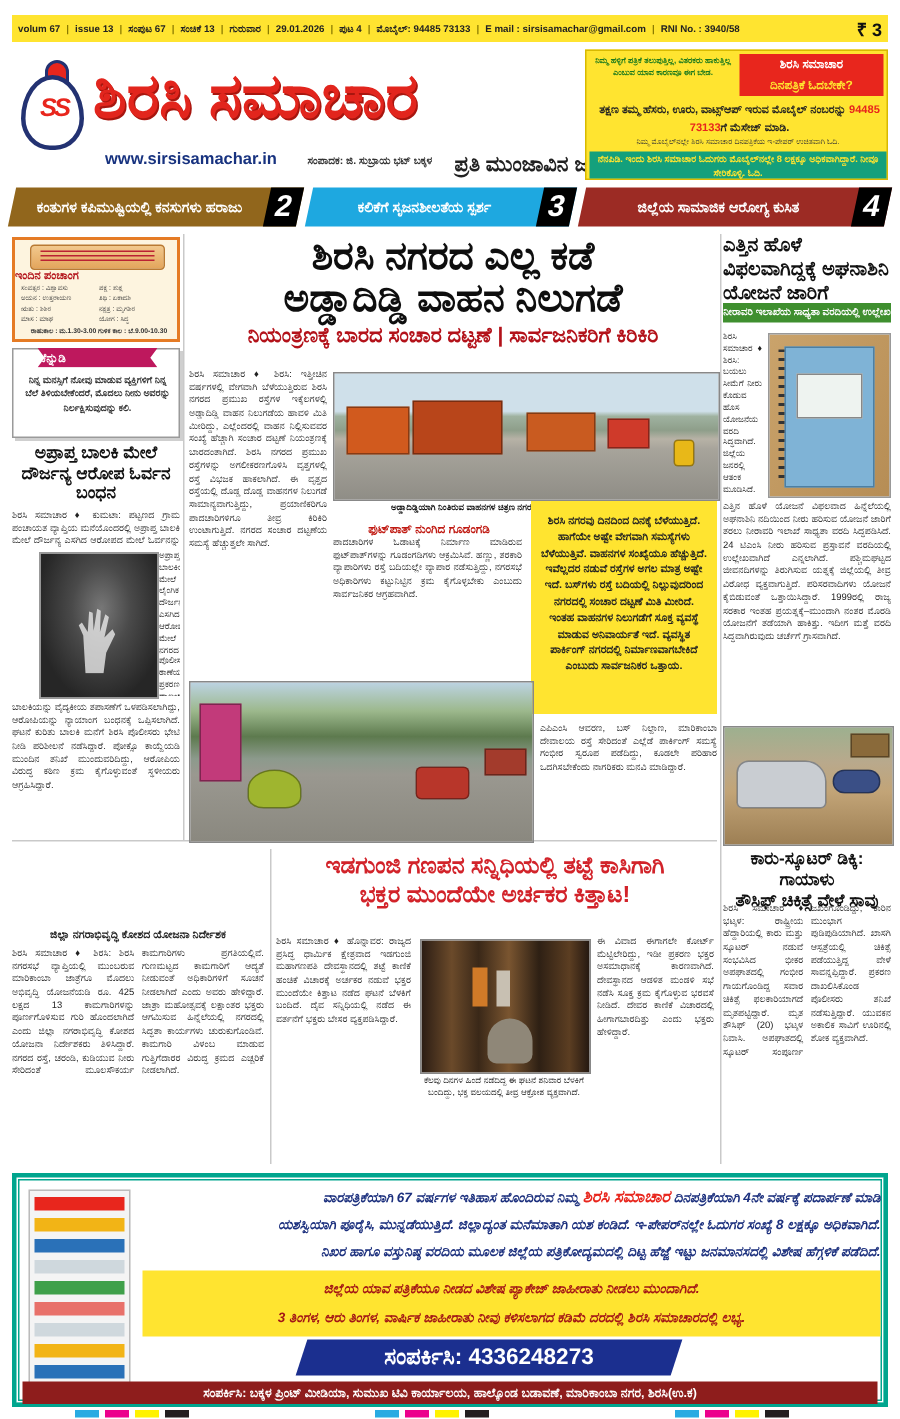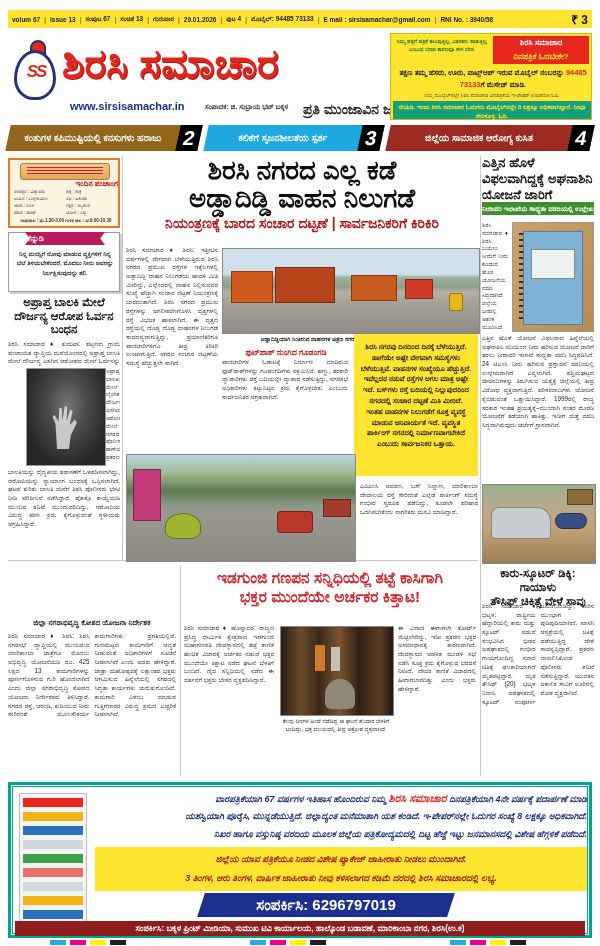--- a/index.html
+++ b/index.html
@@ -50,21 +50,21 @@
   .lead-h{left:124px;top:156px;width:356px;font-size:26px;line-height:28px;font-weight:800;color:#0e0e0e;text-align:center;letter-spacing:0px;}
   .lead-sub{left:124px;top:215px;width:356px;font-size:14px;font-weight:bold;color:#b3121a;text-align:center;}
   
   .body6{font-size:6.3px;line-height:1.38;color:#222;}
   .body55{font-size:5.8px;line-height:1.35;color:#222;}
   .vline{width:1px;background:#c9c9c9;}
   
   .panch{left:8px;top:158px;width:112px;height:70px;background:#fdf4df;border:2px solid #e57b25;box-sizing:border-box;}
   .panch .scroll{position:absolute;left:10px;top:3px;width:88px;height:15px;background:linear-gradient(#f2c98d,#e3a55c);border:1px solid #b97a33;border-radius:3px;}
   .panch .scroll:before{content:"";position:absolute;left:6px;top:3px;right:6px;height:1px;background:#b23;box-shadow:0 3px 0 #b23,0 6px 0 #b23;}
-  .panch .ttl{position:absolute;left:0;top:19px;width:100%;text-align:right;font-size:7.5px;font-weight:bold;color:#b3121a;}
+  .panch .ttl{position:absolute;left:0;top:19px;width:100%;text-align:left;font-size:7.5px;font-weight:bold;color:#b3121a;}
   .panch .grid{position:absolute;left:4px;top:28px;width:104px;font-size:4.6px;color:#333;line-height:7px;}
   .panch .row{display:flex;}
   .panch .cell{width:50%;display:flex;}
   .panch .rahu{position:absolute;left:3px;top:58px;width:106px;font-size:4.5px;font-weight:bold;color:#333;text-align:center;}
   .chenn{left:8px;top:232px;width:112px;height:60px;border:1px solid #9a9a9a;box-shadow:2px 2px 0 #cfcfcf;box-sizing:border-box;background:#fff;}
   .chenn .rib{position:absolute;left:16px;top:-1px;width:80px;height:13px;background:#be185d;color:#fff;font-size:8px;
               font-weight:bold;line-height:13px;clip-path:polygon(0 0,100% 0,94% 50%,100% 100%,0 100%,6% 50%);}
   .chenn .qt{position:absolute;left:5px;top:16px;width:102px;font-size:6.2px;line-height:1.5;text-align:center;color:#333;font-weight:bold;}
   .assault-h{left:8px;top:296px;width:112px;font-size:11.5px;line-height:13.5px;font-weight:800;color:#111;text-align:center;}
   .sil{left:26px;top:368px;width:78px;height:96px;background:radial-gradient(ellipse at 52% 38%,#777 0%,#4a4a4a 34%,#262626 75%);border:1px solid #999;}
@@ -306,21 +306,21 @@
       <div class="strip" style="top:116px;background:#2a71b8;"></div>
     </div>
     <div class="adline" style="top:6px;"><span>ವಾರಪತ್ರಿಕೆಯಾಗಿ 67 ವರ್ಷಗಳ ಇತಿಹಾಸ ಹೊಂದಿರುವ ನಿಮ್ಮ </span><span class="brand">ಶಿರಸಿ ಸಮಾಚಾರ</span><span> ದಿನಪತ್ರಿಕೆಯಾಗಿ 4ನೇ ವರ್ಷಕ್ಕೆ ಪದಾರ್ಪಣೆ ಮಾಡಿ</span></div>
     <div class="adline" style="top:24px;">ಯಶಸ್ವಿಯಾಗಿ ಪೂರೈಸಿ, ಮುನ್ನಡೆಯುತ್ತಿದೆ. ಜಿಲ್ಲಾದ್ಯಂತ ಮನೆಮಾತಾಗಿ ಯಶ ಕಂಡಿದೆ. ಇ-ಪೇಪರ್‌ನಲ್ಲೇ ಓದುಗರ ಸಂಖ್ಯೆ 8 ಲಕ್ಷಕ್ಕೂ ಅಧಿಕವಾಗಿದೆ.</div>
     <div class="adline" style="top:42px;">ನಿಖರ ಹಾಗೂ ವಸ್ತುನಿಷ್ಠ ವರದಿಯ ಮೂಲಕ ಜಿಲ್ಲೆಯ ಪತ್ರಿಕೋದ್ಯಮದಲ್ಲಿ ದಿಟ್ಟ ಹೆಜ್ಜೆ ಇಟ್ಟು ಜನಮಾನಸದಲ್ಲಿ ವಿಶೇಷ ಹೆಗ್ಗಳಿಕೆ ಪಡೆದಿದೆ.</div>
     <div class="offer">
       <div>ಜಿಲ್ಲೆಯ ಯಾವ ಪತ್ರಿಕೆಯೂ ನೀಡದ ವಿಶೇಷ ಪ್ಯಾಕೇಜ್ ಜಾಹೀರಾತು ನೀಡಲು ಮುಂದಾಗಿದೆ.</div>
       <div>3 ತಿಂಗಳ, ಆರು ತಿಂಗಳ, ವಾರ್ಷಿಕ ಜಾಹೀರಾತು ನೀವು ಕಳಿಸಲಾಗದ ಕಡಿಮೆ ದರದಲ್ಲಿ ಶಿರಸಿ ಸಮಾಚಾರದಲ್ಲಿ ಲಭ್ಯ.</div>
     </div>
     <div class="call"></div>
-    <div class="callt">ಸಂಪರ್ಕಿಸಿ: 6296797019</div>
+    <div class="callt">ಸಂಪರ್ಕಿಸಿ: 4336248273</div>
     <div class="addr">ಸಂಪರ್ಕಿಸಿ: ಬಕ್ಕಳ ಪ್ರಿಂಟ್ ಮೀಡಿಯಾ, ಸುಮುಖ ಟಿವಿ ಕಾರ್ಯಾಲಯ, ಹಾಲ್ಕೊಂಡ ಬಡಾವಣೆ, ಮಾರಿಕಾಂಬಾ ನಗರ, ಶಿರಸಿ(ಉ.ಕ)</div>
   </div>
 
   <div class="abs reg">
     <span style="left:50px;background:#29abe2;"></span>
       <span style="left:70px;background:#ec008c;"></span>
       <span style="left:90px;background:#fff200;"></span>
       <span style="left:110px;background:#231f20;"></span>
     <span style="left:250px;background:#29abe2;"></span>
       <span style="left:270px;background:#ec008c;"></span>

